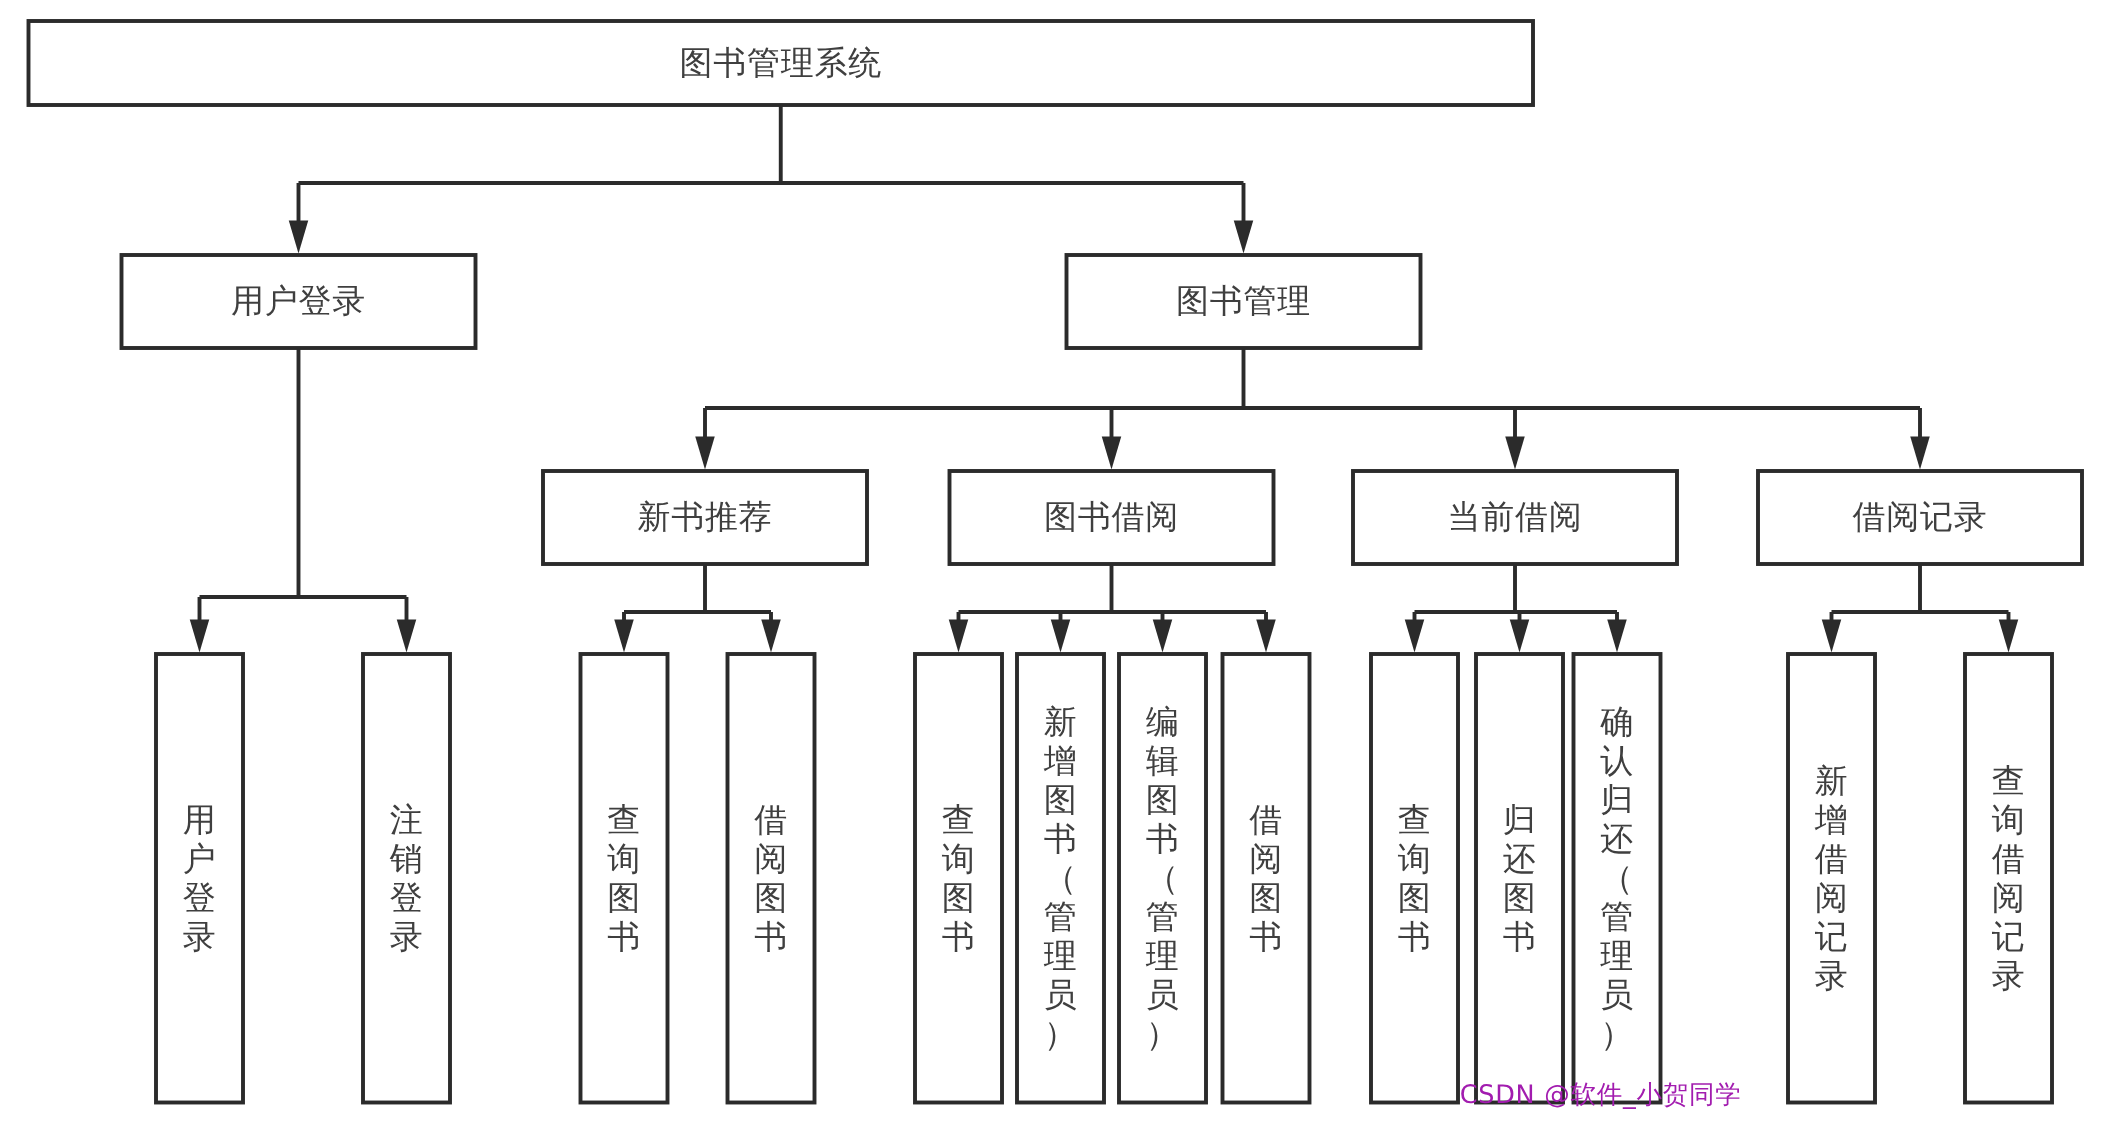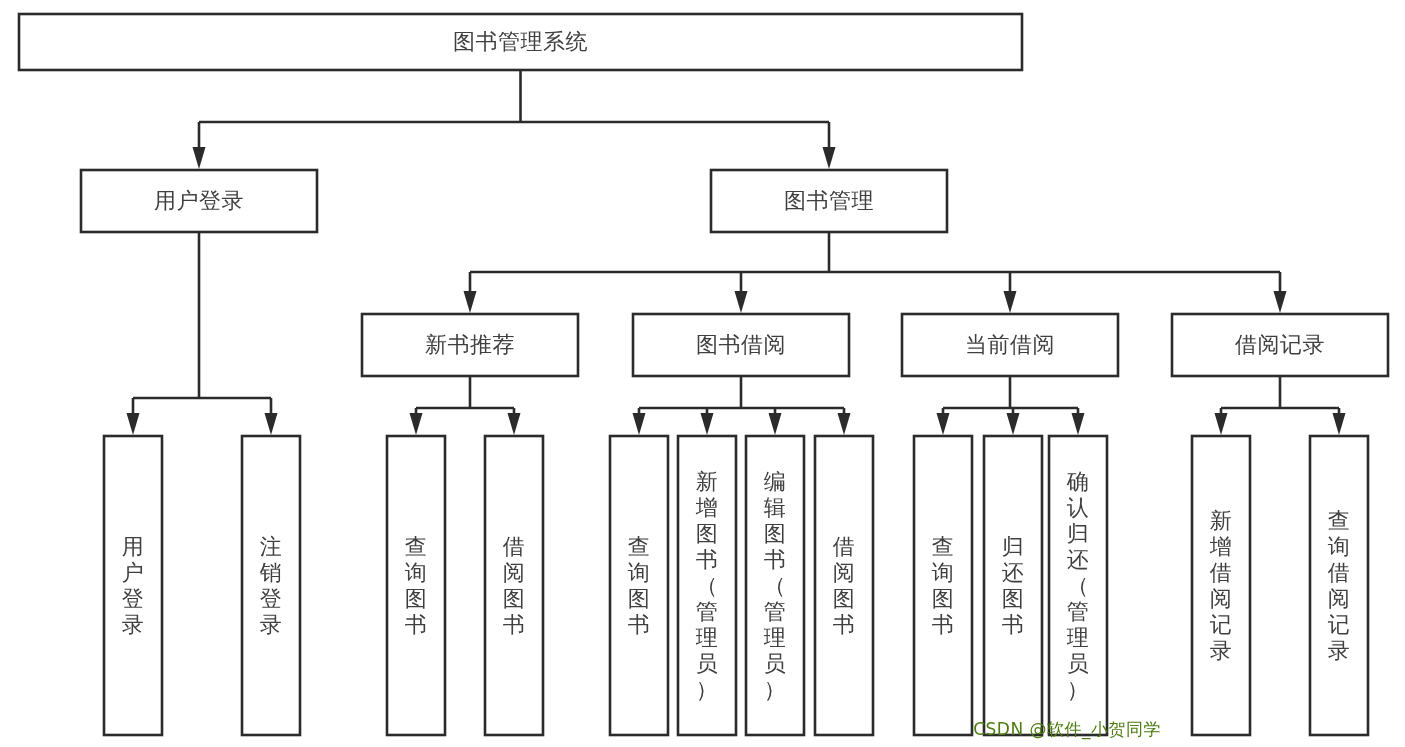--- a/index.html
+++ b/index.html
@@ -57,21 +57,21 @@
   .arrow-head {
     fill: #2b2b2b;
     stroke: none;
   }
   .watermark {
     position: absolute;
     right: 12px;
     bottom: 6px;
     font-family: "DejaVu Sans", "Liberation Sans", sans-serif;
     font-size: 17px;
-    color: #4d7c0f;
+    color: #a21caf;
     letter-spacing: 0.5px;
     white-space: nowrap;
     user-select: none;
   }
 </style>
 </head>
 <body>
 
 <div id="diagram-root">
 

